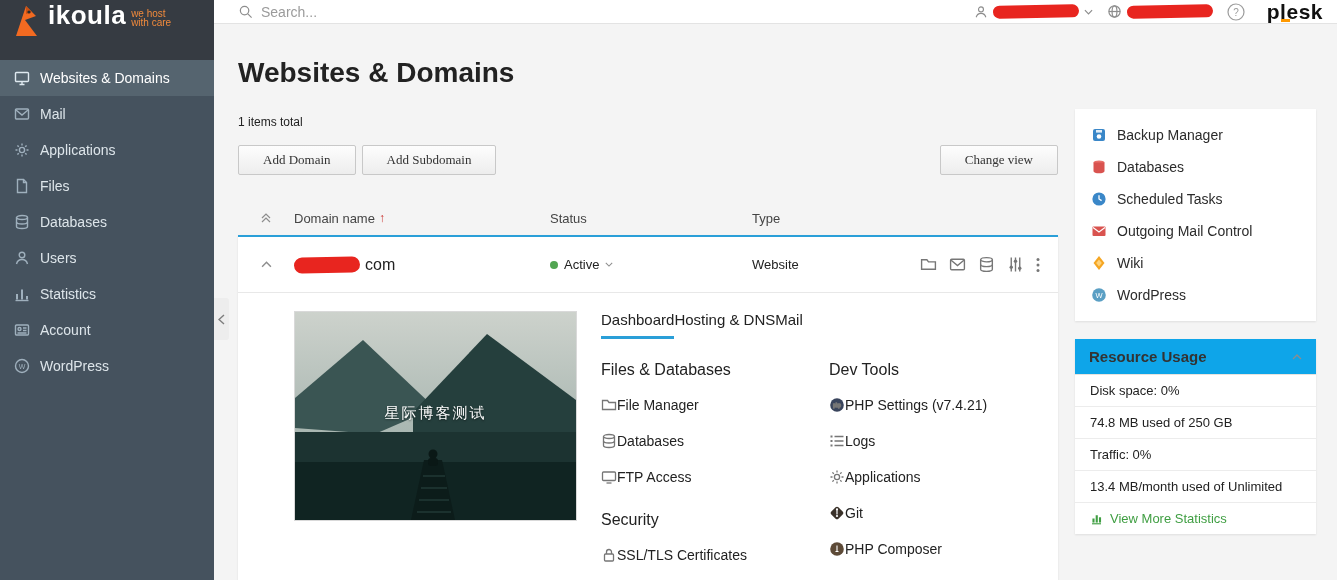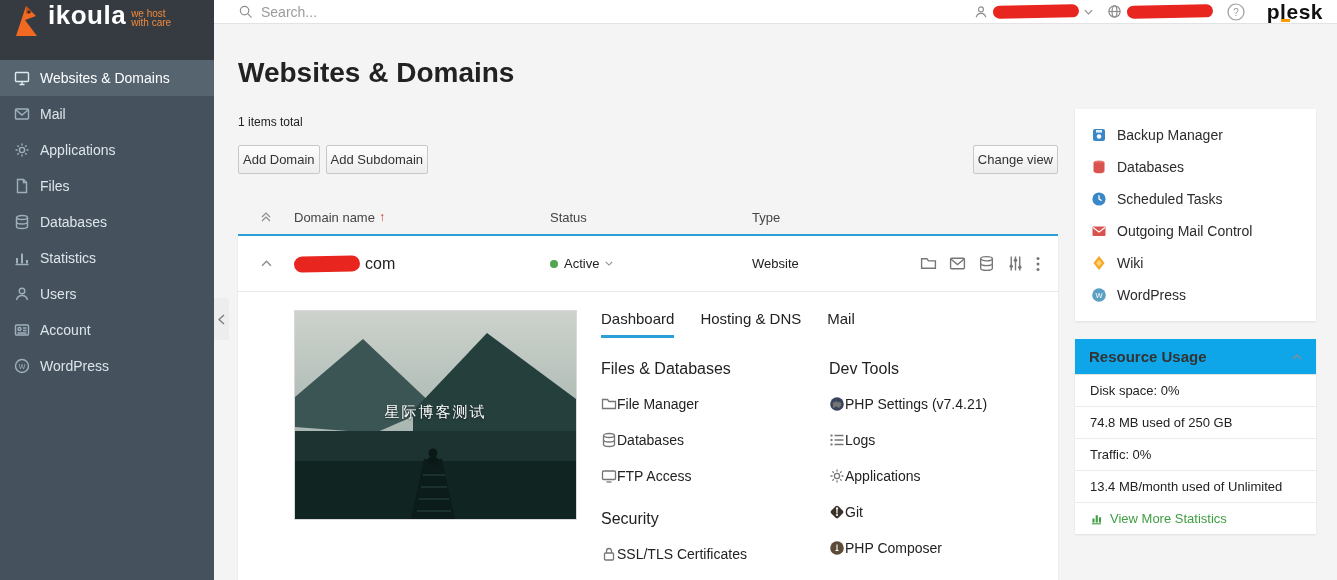--- a/index.html
+++ b/index.html
@@ -42,22 +42,22 @@
   
   .main { position:fixed; left:214px; top:31px; right:0; bottom:0; background:#f4f4f4; overflow:hidden; }
   .page-title { font-size:28px; font-weight:700; color:#222; margin:26px 0 0 24px; }
   .content { display:flex; gap:17px; margin:20px 21px 0 24px; align-items:flex-start; }
   .main-col { width:820px; }
   .right-col { width:241px; }
 
   .items-total { font-size:12px; color:#222; margin:6px 0 16px 0; }
   .toolbar { display:flex; gap:6px; margin-bottom:28px; }
   .btn { background:linear-gradient(#fdfdfd,#ededed); border:1px solid #c8c8c8; border-radius:2px;
-         font-size:13px; color:#333; padding:6px 4px; cursor:pointer;
-         font-family:Liberation Sans, sans-serif; }
+         font-size:13px; color:#333; padding:6px 24px; cursor:pointer;
+         font-family:Liberation Serif, serif; }
   .btn-right { margin-left:auto; }
 
   .table-head { display:flex; align-items:center; height:30px; font-size:13px; color:#444; margin-bottom:2px; }
   .col-toggle { width:56px; display:flex; justify-content:center; }
   .col-domain { width:256px; display:flex; align-items:center; gap:4px; }
   .col-status { width:202px; }
   .col-type   { width:130px; }
   .sort-arrow { color:#c9302c; font-size:12px; }
 
   .domain-card { background:#fff; border-top:2px solid #2a9fd8; box-shadow:0 1px 2px rgba(0,0,0,.09); }
@@ -68,21 +68,21 @@
   .type-cell { font-size:13px; color:#222; }
   .row-icons { display:flex; align-items:center; gap:12px; margin-left:auto; padding-right:18px; }
   .act-ic { width:17px; height:17px; stroke:#767676; fill:none; stroke-width:1.3; cursor:pointer; }
 
   .panel { border-top:1px solid #e8e8e8; display:flex; gap:24px; padding:18px 24px 40px 56px; }
   .thumb { position:relative; width:283px; height:210px; border:1px solid #d9d9d9; flex:0 0 283px; }
   .thumb-title { position:absolute; left:0; right:0; top:92px; text-align:center; color:#fff;
                  font-size:15px; letter-spacing:2px; text-shadow:0 1px 2px rgba(0,0,0,.5); }
 
   .panel-body { flex:1; }
-  .tabs { display:flex; gap:26px; margin-bottom:6px; }
+  .tabs { display:flex; margin-bottom:6px; }
   .tab { font-size:15px; color:#222; padding-bottom:8px; cursor:pointer; border-bottom:3px solid transparent; }
   .tab.active { border-bottom-color:#2a9fd8; }
   .sections { display:flex; }
   .sec-col1 { width:228px; }
   .sec-col2 { flex:1; }
   .sec-title { font-size:16px; font-weight:400; color:#222; margin:16px 0 8px 0; }
   .sec-item { display:flex; align-items:center; height:36px; font-size:14px; color:#222; cursor:pointer; }
   .sec-ic { width:16px; height:16px; stroke:#767676; fill:none; stroke-width:1.3; flex:0 0 16px; }
 
   
@@ -146,31 +146,31 @@
     <div class="nav-item">
       <svg class="nav-ic" viewBox="0 0 16 16">
           <ellipse cx="8" cy="3.5" rx="5.5" ry="2"></ellipse>
           <path d="M2.5 3.5v9c0 1.1 2.5 2 5.5 2s5.5-.9 5.5-2v-9"></path>
           <path d="M2.5 8c0 1.1 2.5 2 5.5 2s5.5-.9 5.5-2"></path>
         </svg>
       <span>Databases</span>
     </div>
     <div class="nav-item">
       <svg class="nav-ic" viewBox="0 0 16 16">
+          <circle cx="8" cy="5" r="2.8"></circle>
+          <path d="M2.5 14c.7-3 2.8-4.5 5.5-4.5s4.8 1.5 5.5 4.5"></path>
+        </svg>
+      <span>Users</span>
+    </div>
+    <div class="nav-item">
+      <svg class="nav-ic" viewBox="0 0 16 16">
           <path d="M3 13.5V8M8 13.5V3.5M13 13.5V10" stroke-width="2"></path>
           <path d="M1.5 14.5h13"></path>
         </svg>
       <span>Statistics</span>
-    </div>
-    <div class="nav-item">
-      <svg class="nav-ic" viewBox="0 0 16 16">
-          <circle cx="8" cy="5" r="2.8"></circle>
-          <path d="M2.5 14c.7-3 2.8-4.5 5.5-4.5s4.8 1.5 5.5 4.5"></path>
-        </svg>
-      <span>Users</span>
     </div>
     <div class="nav-item">
       <svg class="nav-ic" viewBox="0 0 16 16">
           <rect x="1.5" y="3" width="13" height="10" rx="1"></rect>
           <circle cx="5.5" cy="7" r="1.5"></circle>
           <path d="M9 6h3.5M9 8.5h3.5M3.5 11h9"></path>
         </svg>
       <span>Account</span>
     </div>
     <div class="nav-item">

